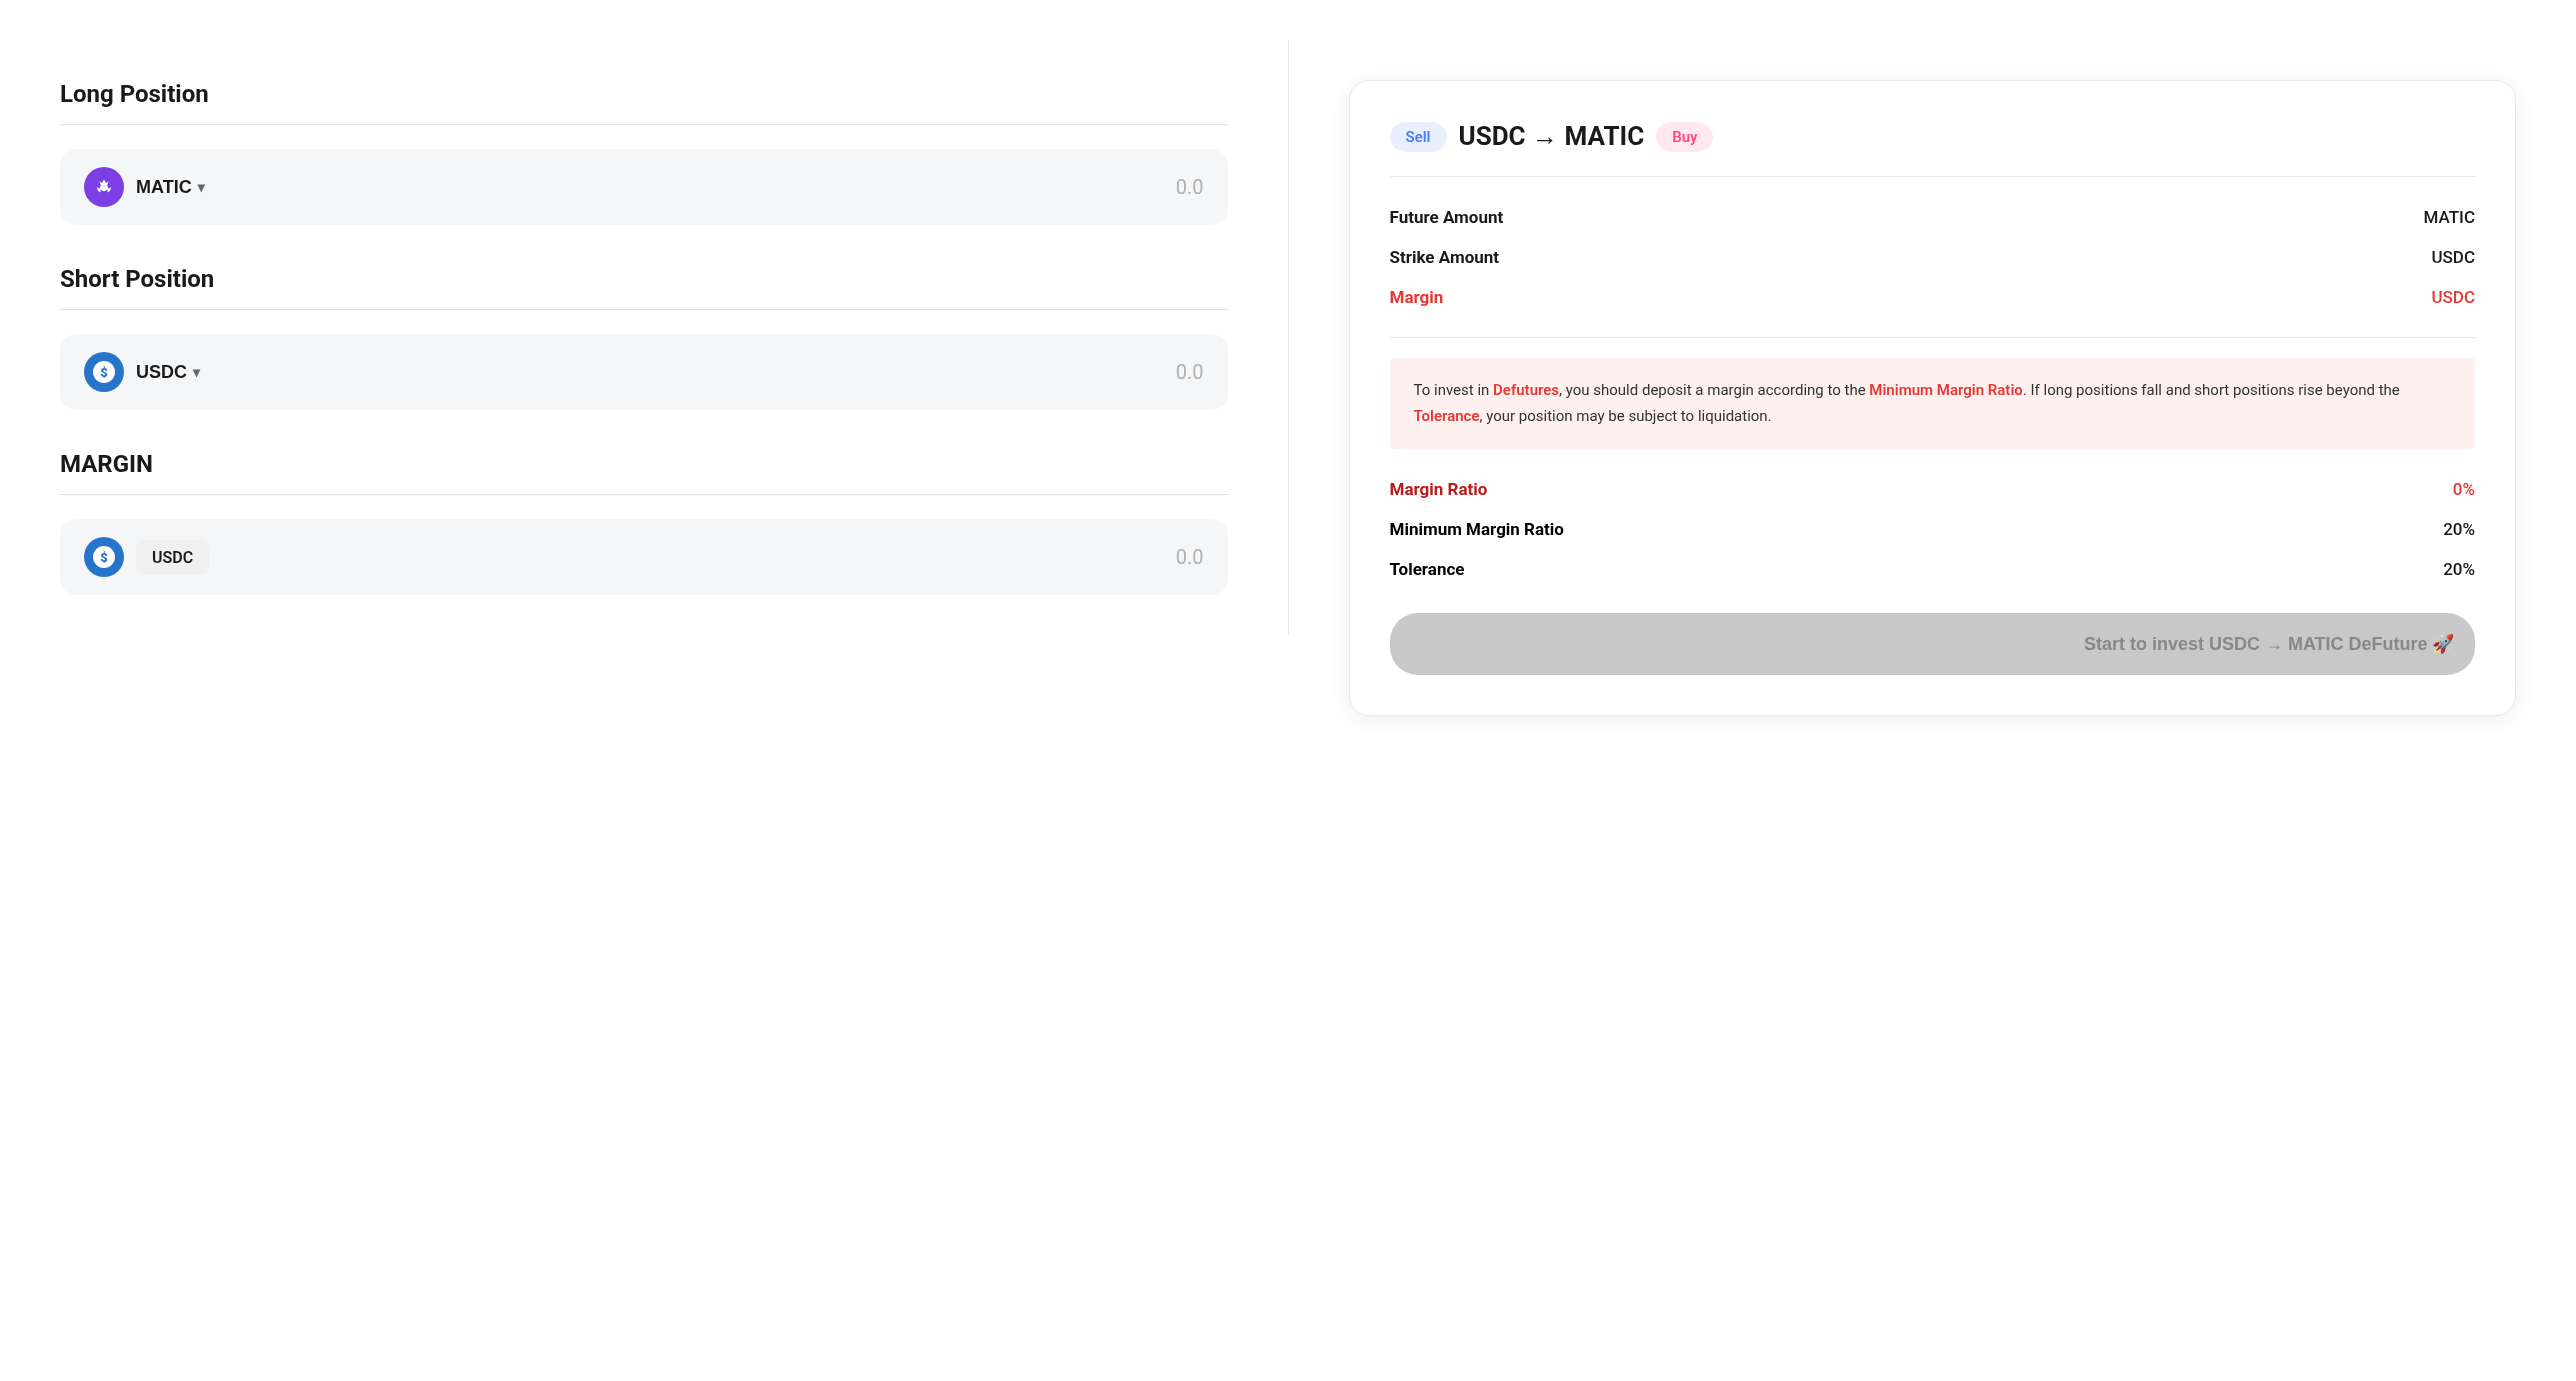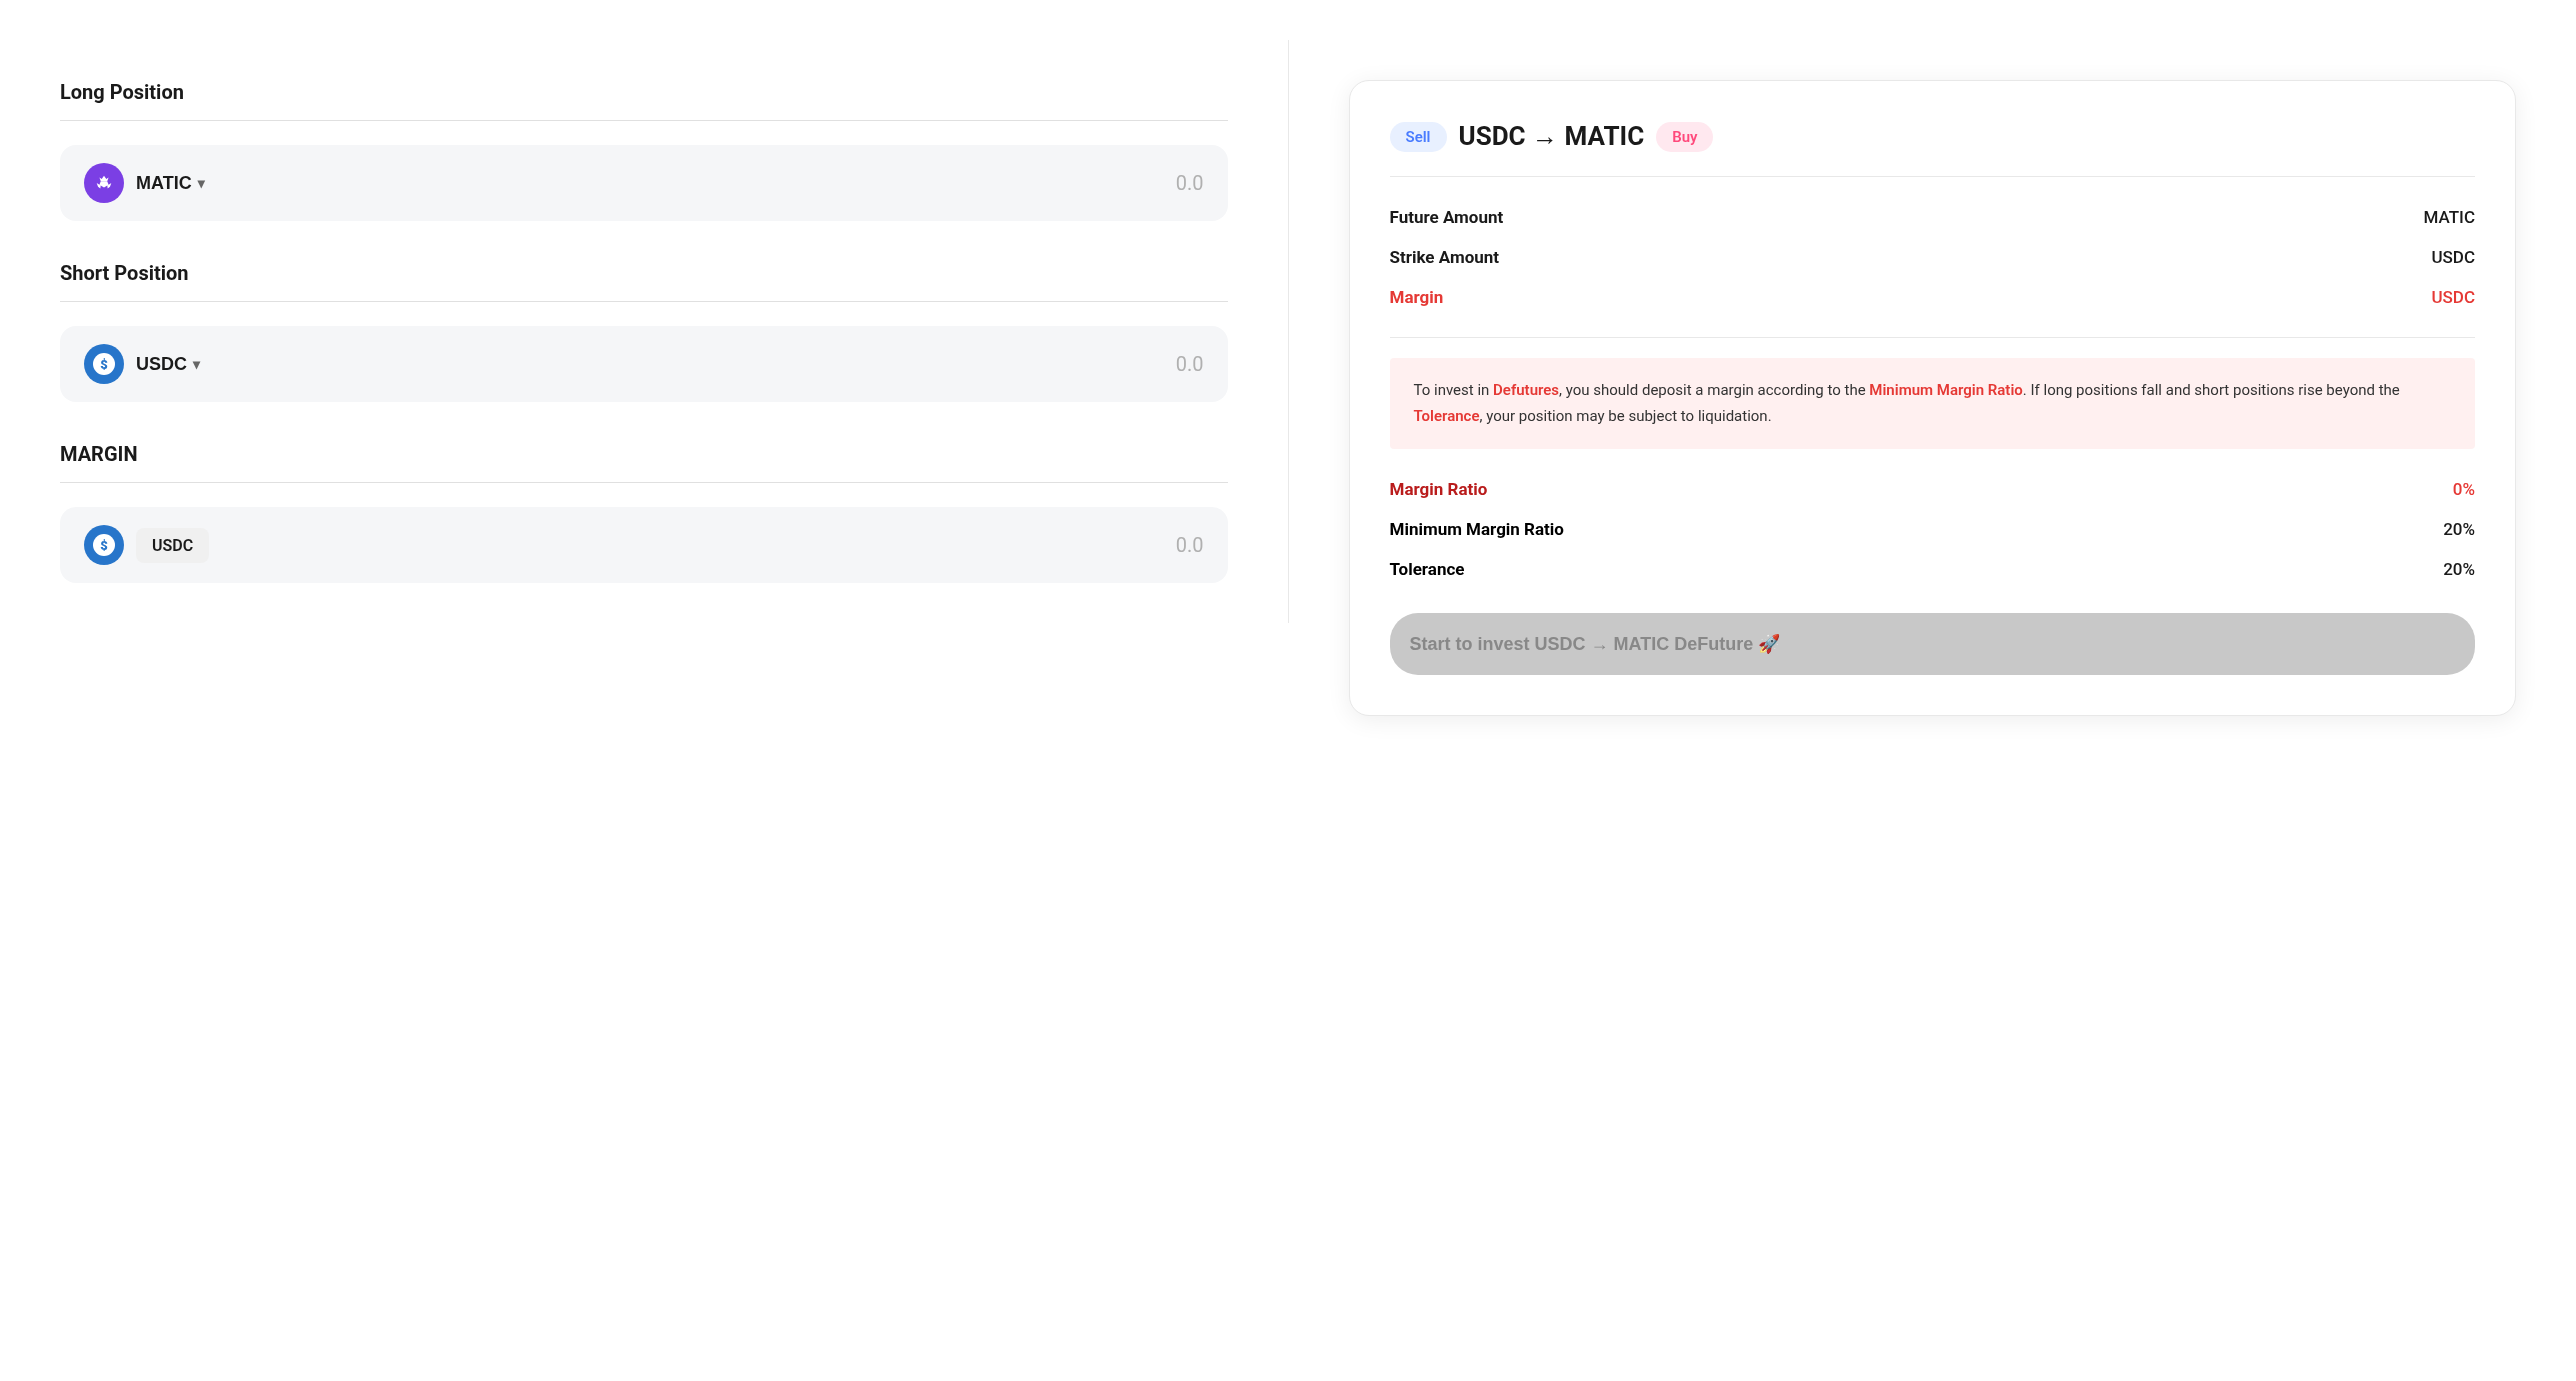--- a/index.html
+++ b/index.html
@@ -21,21 +21,21 @@
     }
 
     .right-panel {
       flex: 1;
       padding: 40px 60px;
       min-width: 0;
     }
 
     
     .section-title {
-      font-size: 20px;
+      font-size: 24px;
       font-weight: 700;
       color: #1a1a1a;
       margin-bottom: 16px;
     }
 
     .section-divider {
       border: none;
       border-top: 1px solid #e0e0e0;
       margin-bottom: 24px;
     }
@@ -233,21 +233,21 @@
       width: 100%;
       padding: 20px;
       background: #c8c8c8;
       border: none;
       border-radius: 28px;
       font-size: 18px;
       font-weight: 600;
       color: #888;
       cursor: not-allowed;
       margin-top: 24px;
-      text-align: left;
+      text-align: right;
     }
 
     .usdc-shape {
       display: inline-block;
       width: 22px;
       height: 22px;
       border-radius: 50%;
       background: white;
       display: flex;
       align-items: center;

